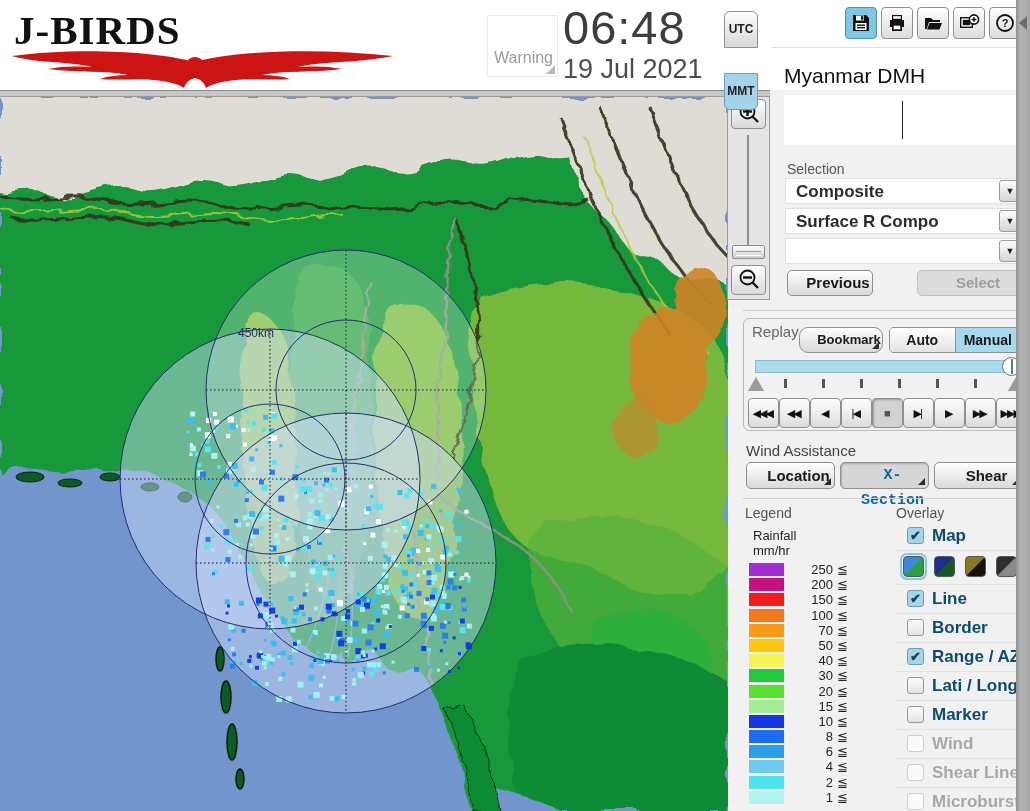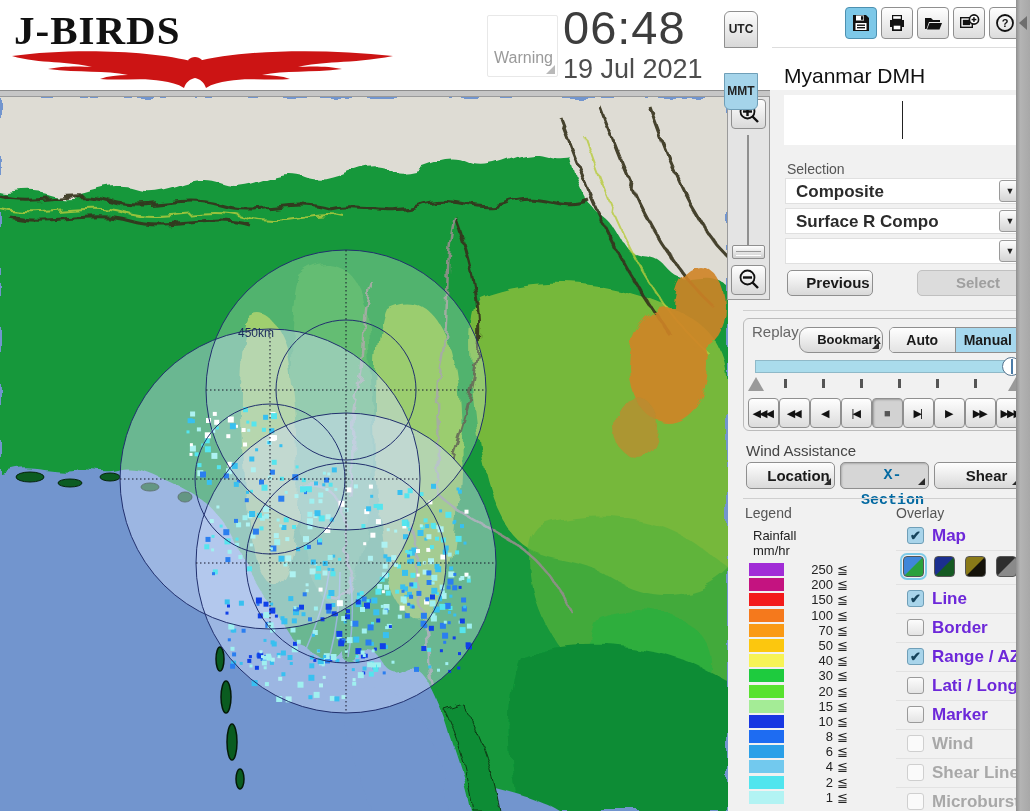--- a/index.html
+++ b/index.html
@@ -114,21 +114,21 @@
 
   
   #overlay-label { position:absolute; left:156px; top:415px; }
   #overlay-rows { position:absolute; left:156px; top:432px; width:130px; }
   .ov-row { position:relative; height:29px; border-bottom:1px solid #e2e2e2; }
   .ov-cb { position:absolute; left:11px; top:5px; width:17px; height:17px; border:1px solid #9a9a9a;
     border-radius:3px; background:linear-gradient(#fcfcfc,#e4e4e4); cursor:pointer;
     font-size:13px; line-height:16px; text-align:center; color:#17445c; font-weight:bold; }
   .ov-cb.checked { background:#a8d4ea; border-color:#6f9fb8; }
   .ov-cb.disabled { border-color:#cfcfcf; background:#fafafa; }
-  .ov-lb { position:absolute; left:36px; top:4px; font-size:17px; font-weight:bold; color:#6d28d9; }
+  .ov-lb { position:absolute; left:36px; top:4px; font-size:17px; font-weight:bold; color:#0c4a6e; }
   .ov-lb.disabled { color:#a8a8a8; }
   .ov-styles { position:relative; height:34px; border-bottom:1px solid #e2e2e2; }
   .map-sw { position:absolute; top:5px; width:21px; height:21px; border:1px solid #555; border-radius:4px; cursor:pointer; }
   .map-sw.sel { outline:2px solid #7ecbe8; outline-offset:1px; }
 
   
   #zoomctl { position:absolute; left:727px; top:97px; width:43px; height:203px;
     background:#e4e4e4; border:1px solid #9a9a9a; border-top:none; z-index:4; }
   .zbtn { position:absolute; left:3px; width:35px; height:30px; border:1px solid #8f8f8f; border-radius:4px;
     background:linear-gradient(#fefefe,#d9d9d9); display:flex; align-items:center; justify-content:center; cursor:pointer; }

